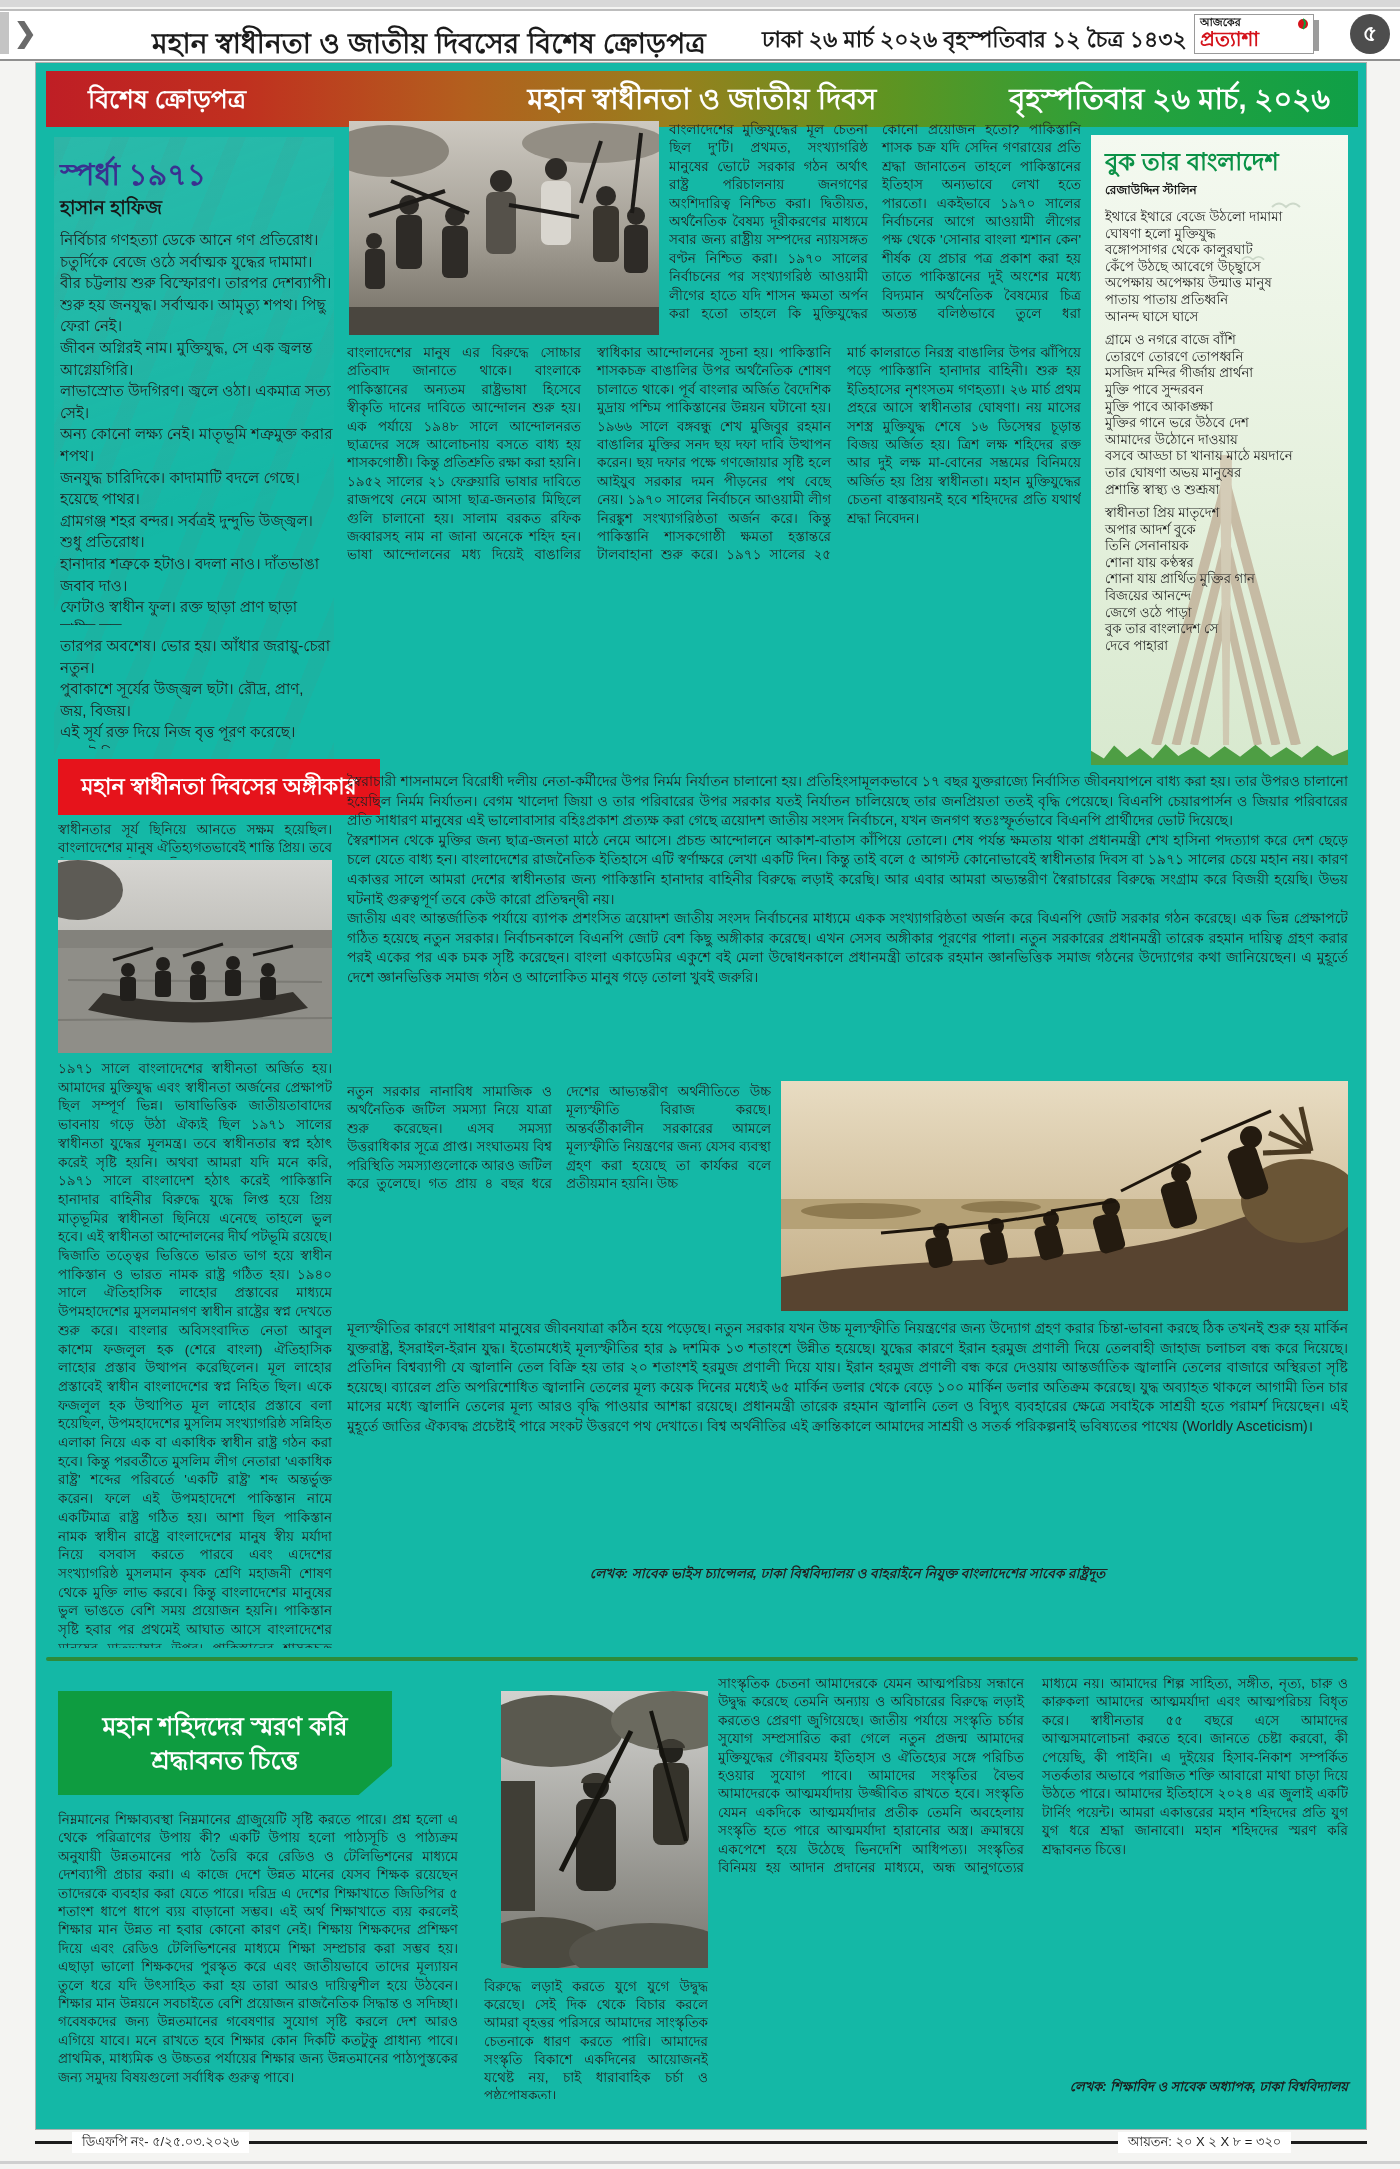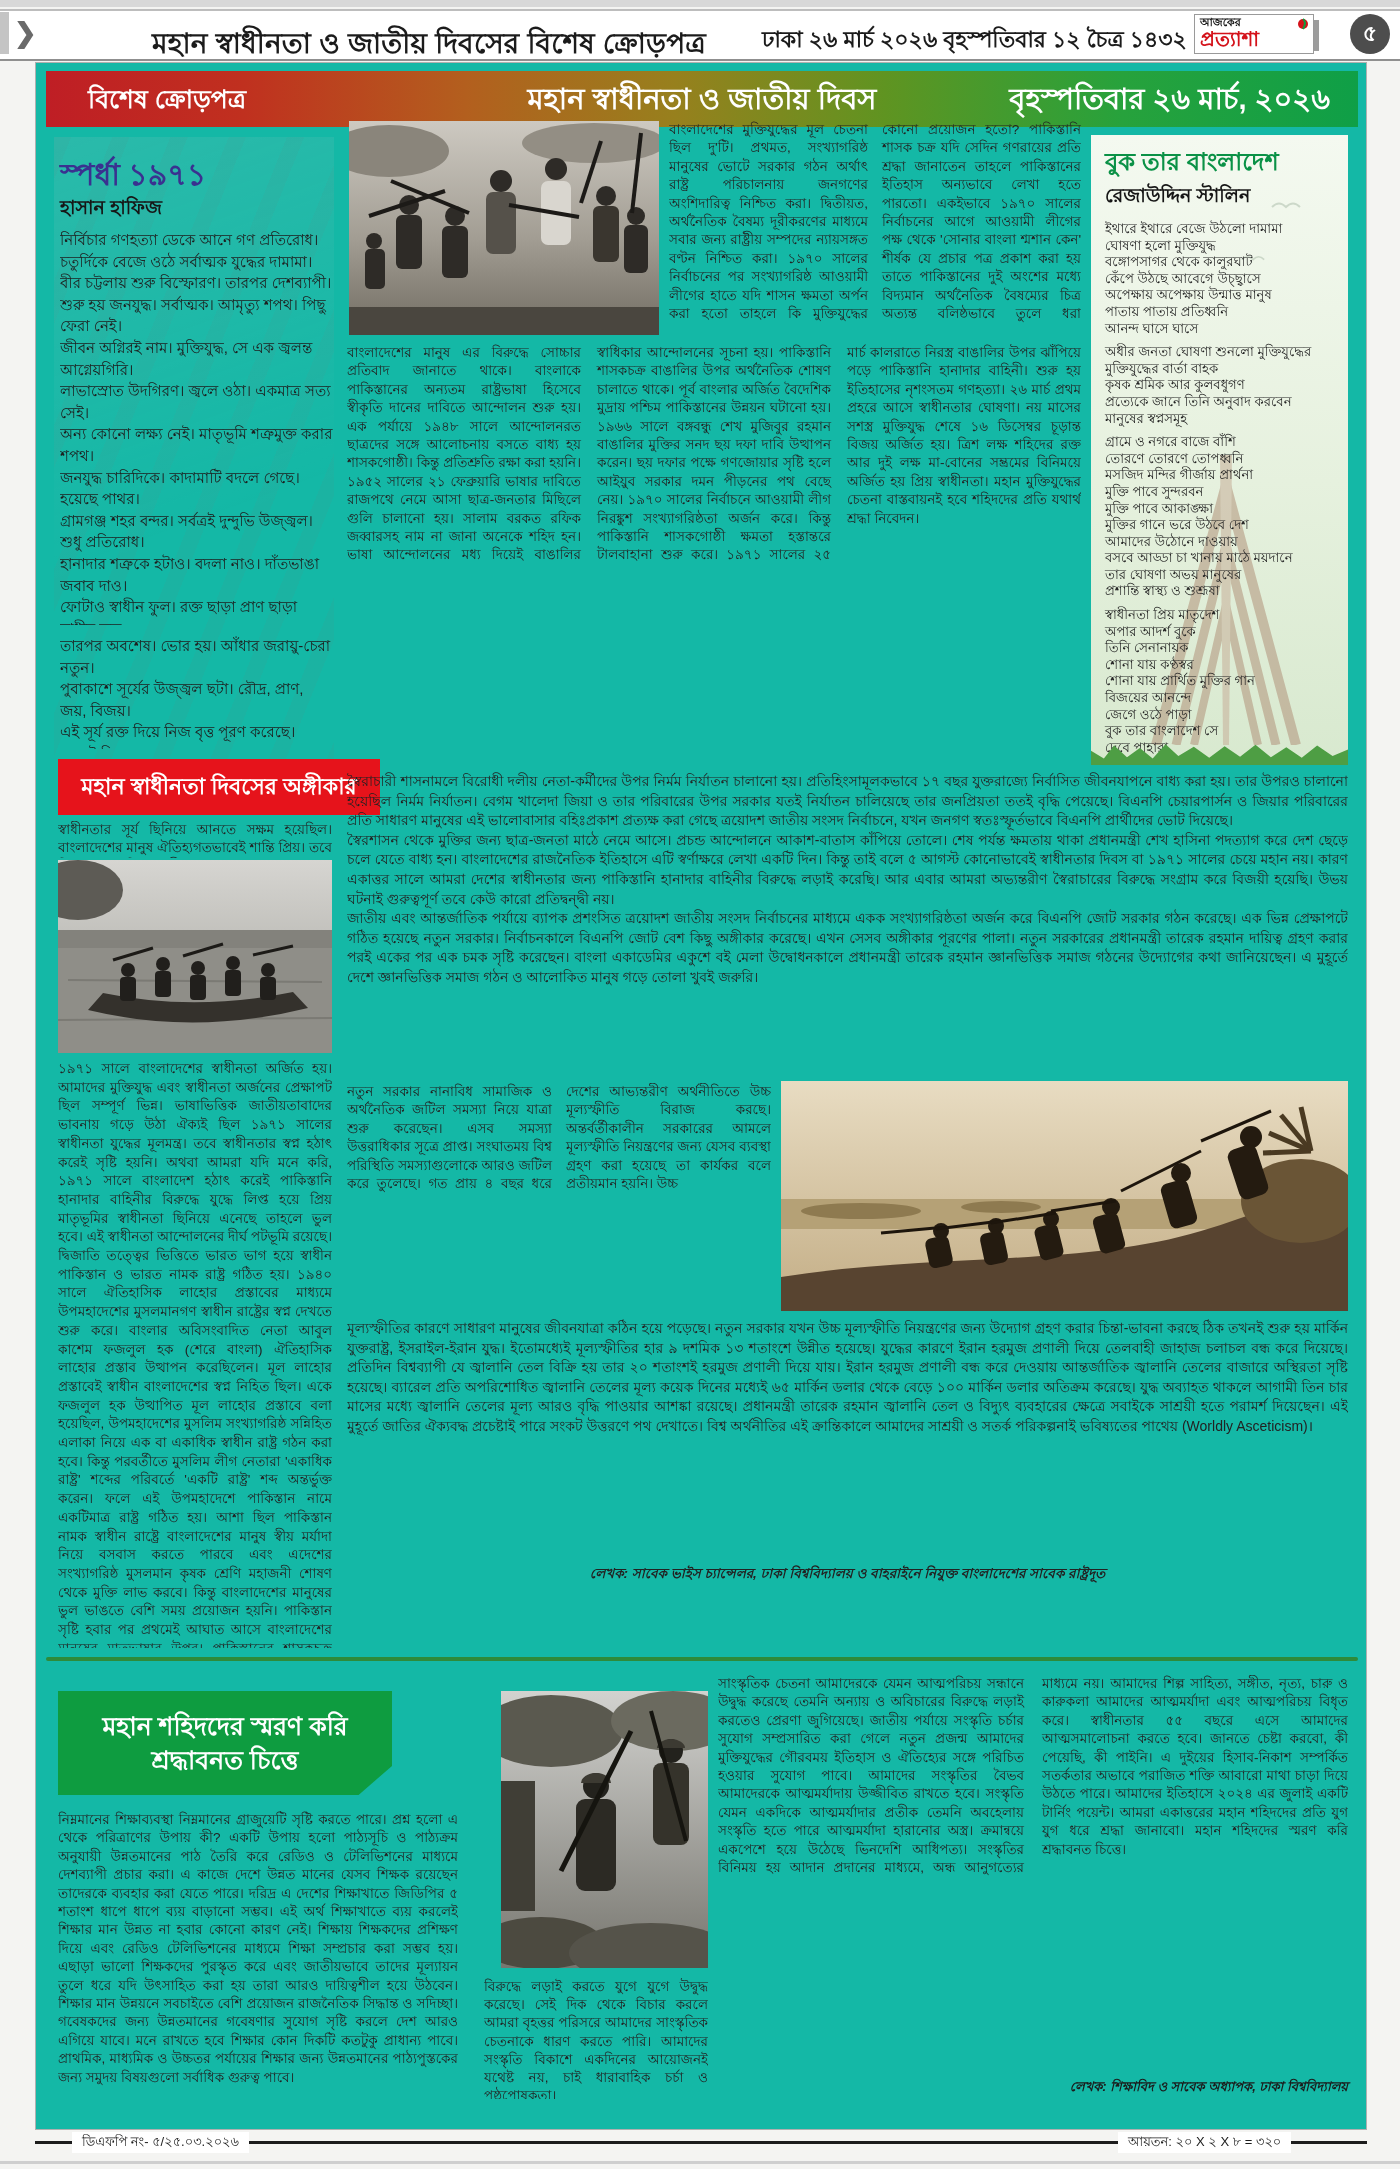--- a/index.html
+++ b/index.html
@@ -63,21 +63,21 @@
   .photo-sepia{left:745px;top:1018px;width:567px;height:230px;overflow:hidden}
   .wide2{left:311px;top:1256px;width:1001px;height:238px;font-size:14px;line-height:19.6px}
   .byline-main{left:311px;top:1500px;width:1001px;text-align:center;font-size:13.5px;
           font-style:italic;font-weight:bold;color:#222}
   .greenrule{left:10px;top:1594px;width:1312px;height:4px;background:#2e8b3a;border-radius:2px}
   
   .poem2-box{left:1055px;top:72px;width:257px;height:630px;overflow:hidden;
       background:linear-gradient(180deg,#f4f9f0 0%,#e6f1de 55%,#d8e9cf 100%)}
   .poem2-inner{position:absolute;left:14px;top:12px;width:230px}
   .poem2-title{font-size:24px;font-weight:bold;color:#0a9146;line-height:30px}
-  .poem2-author{font-size:19px;font-weight:bold;color:#161616;margin:4px 0 8px 0}
+  .poem2-author{font-size:12px;font-weight:bold;color:#161616;margin:4px 0 8px 0}
   .poem2-stanza{white-space:pre-line;font-size:13.2px;line-height:16.6px;color:#222;margin-bottom:7px;position:relative;z-index:2}
   .monument{position:absolute;left:55px;bottom:20px;width:160px;height:330px;opacity:.6;z-index:1}
   .grass{position:absolute;left:0;bottom:0;width:257px;height:26px;background:#4e9e44;z-index:3;
       clip-path:polygon(0 100%,0 45%,5% 75%,9% 25%,14% 70%,19% 35%,24% 75%,29% 20%,34% 65%,40% 30%,46% 72%,52% 28%,58% 68%,64% 22%,70% 70%,76% 32%,82% 72%,88% 25%,94% 65%,100% 40%,100% 100%)}
   .bird{position:absolute;opacity:.35;z-index:1}
   
   .bottom-title{left:22px;top:1628px;width:334px;height:104px;background:#0e9c40;color:#fff;
       display:flex;flex-direction:column;align-items:center;justify-content:center;
       font-size:25px;font-weight:bold;line-height:34px;text-align:center;
       clip-path:polygon(0 0,100% 0,100% 72%,90% 100%,0 100%)}
@@ -302,25 +302,20 @@
     <div class="poem2-inner">
       <div class="poem2-title">বুক তার বাংলাদেশ</div>
       <div class="poem2-author">রেজাউদ্দিন স্টালিন</div>
       <div class="poem2-stanza">ইথারে ইথারে বেজে উঠলো দামামা
 ঘোষণা হলো মুক্তিযুদ্ধ
 বঙ্গোপসাগর থেকে কালুরঘাট
 কেঁপে উঠছে আবেগে উচ্ছ্বাসে
 অপেক্ষায় অপেক্ষায় উন্মাত্ত মানুষ
 পাতায় পাতায় প্রতিধ্বনি
 আনন্দ ঘাসে ঘাসে</div>
-      <div class="poem2-stanza">অধীর জনতা ঘোষণা শুনলো মুক্তিযুদ্ধের
-মুক্তিযুদ্ধের বার্তা বাহক
-কৃষক শ্রমিক আর কুলবধুগণ
-প্রত্যেকে জানে তিনি অনুবাদ করবেন
-মানুষের স্বপ্নসমূহ</div>
       <div class="poem2-stanza">গ্রামে ও নগরে বাজে বাঁশি
 তোরণে তোরণে তোপধ্বনি
 মসজিদ মন্দির গীর্জায় প্রার্থনা
 মুক্তি পাবে সুন্দরবন
 মুক্তি পাবে আকাঙ্ক্ষা
 মুক্তির গানে ভরে উঠবে দেশ
 আমাদের উঠোনে দাওয়ায়
 বসবে আড্ডা চা খানায় মাঠে ময়দানে
 তার ঘোষণা অভয় মানুষের
 প্রশান্তি স্বাস্থ্য ও শুশ্রূষা</div>

